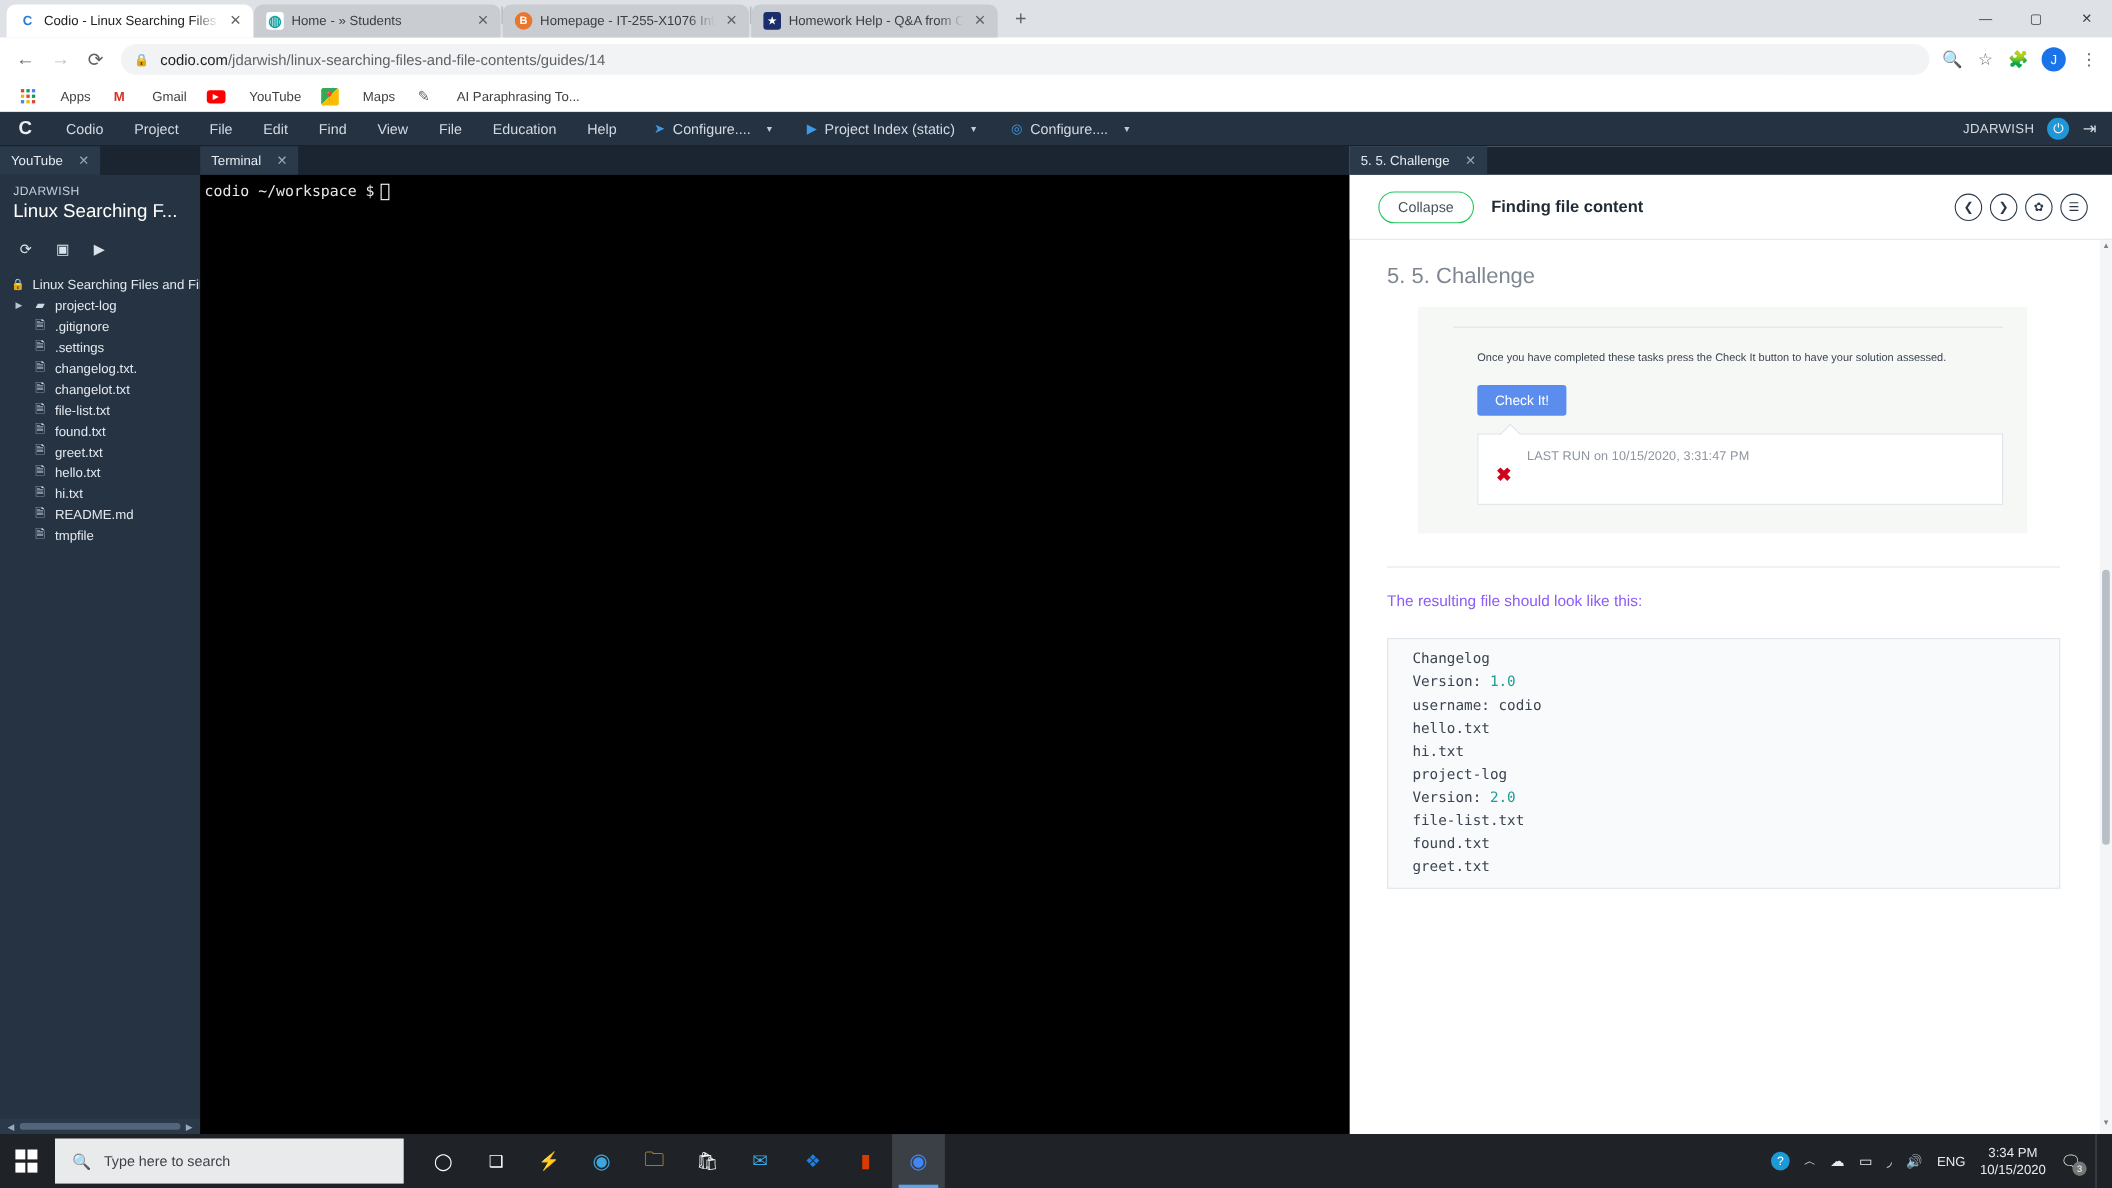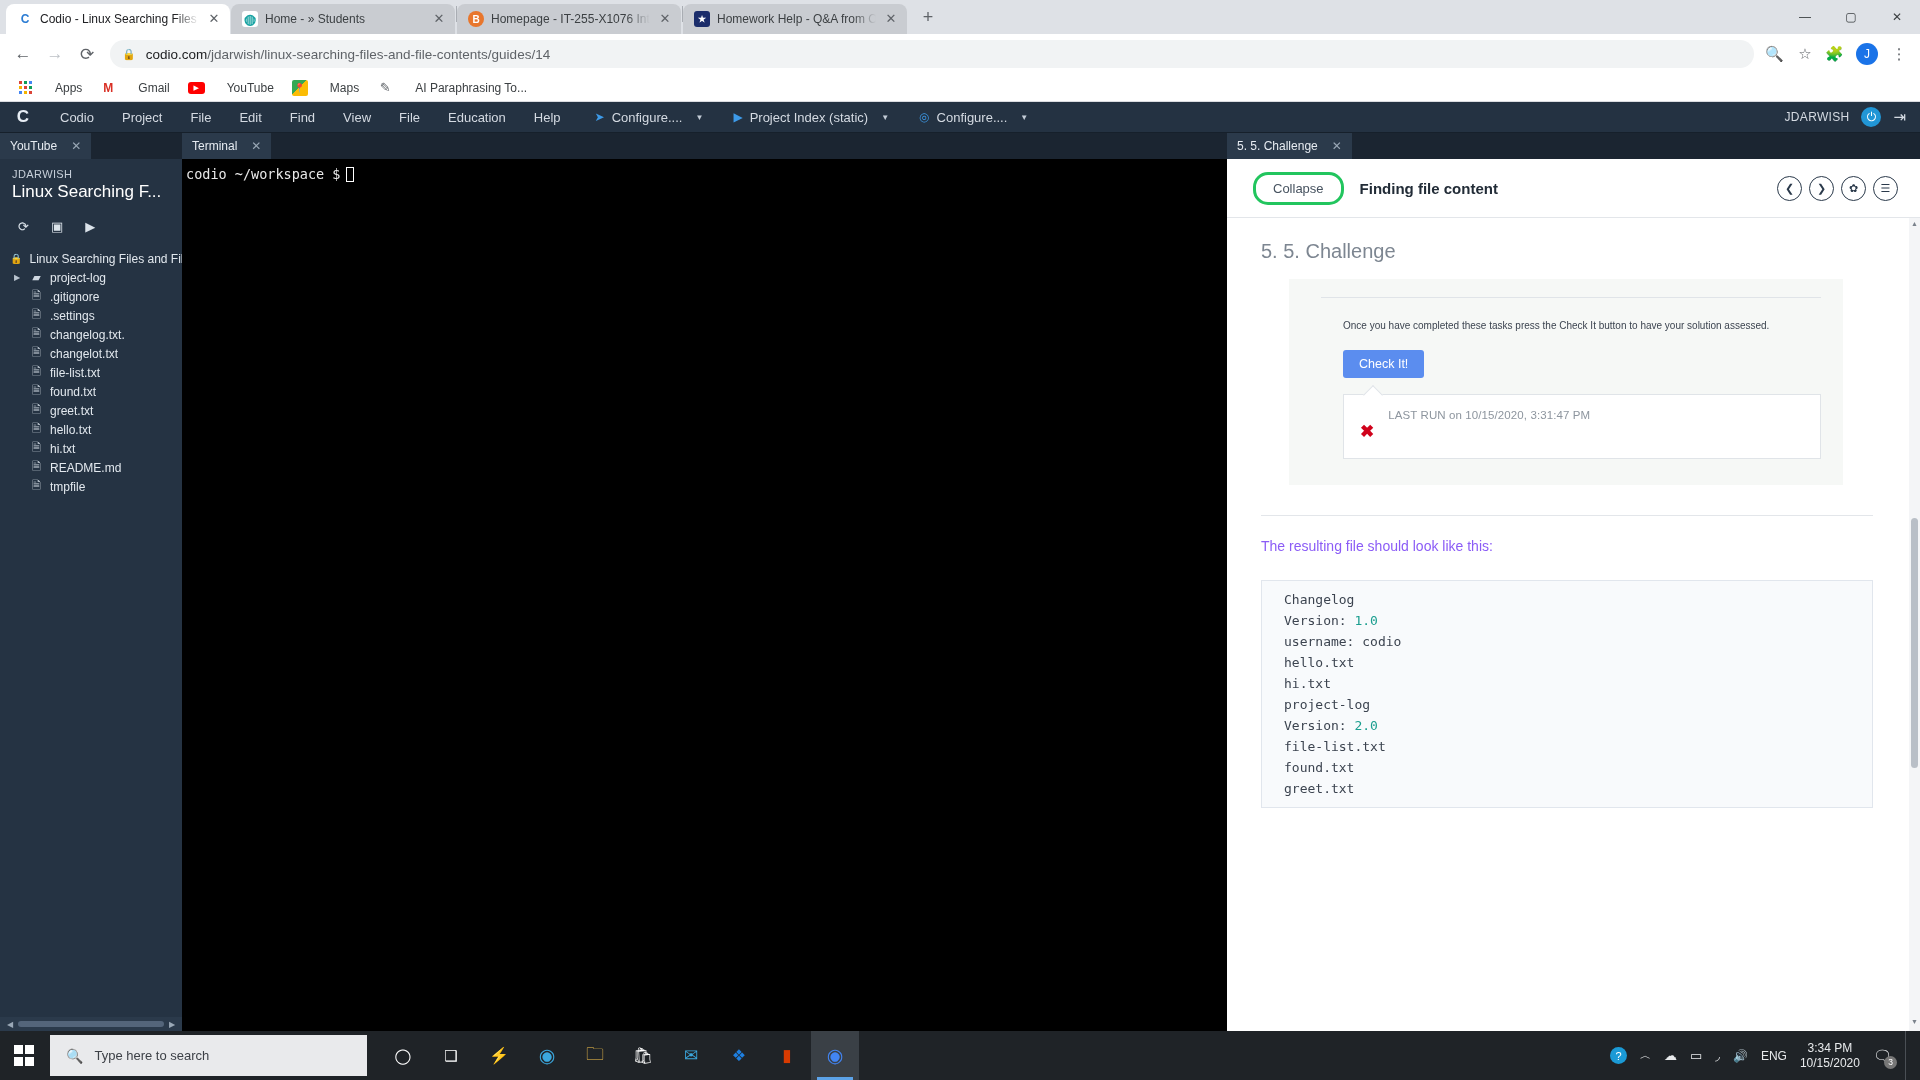--- a/index.html
+++ b/index.html
@@ -125,21 +125,21 @@
   .term-line { display: flex; align-items: center; }
   .term-cursor { display: inline-block; width: 8px; height: 15px;
     border: 1px solid #fff; margin-left: 6px; }
 
   
   .guide { width: 693px; flex: none; background: #fff; display: flex;
     flex-direction: column; min-height: 0; }
   .guide .panel-tabs { background: #1b2531; }
   .guide-head { height: 58px; display: flex; align-items: center;
     padding: 0 22px 0 26px; gap: 16px; background: #fff; flex: none; }
-  .collapse-btn { border: 3px solid #22c55e; border-radius: 15px;
+  .collapse-btn { border: 1px solid #22c55e; border-radius: 15px;
     padding: 6px 17px; font-size: 13px; color: #4a5man; color: #46525f; }
   .guide-title { font-size: 15px; font-weight: bold; color: #222c37; }
   .guide-head-icons { margin-left: auto; display: flex; gap: 7px; }
   .circ-btn { width: 25px; height: 25px; border-radius: 50%;
     border: 1.6px solid #2b3a4b; display: flex; align-items: center;
     justify-content: center; font-size: 11px; color: #2b3a4b; }
   .guide-scrollwrap { flex: 1; display: flex; min-height: 0; }
   .guide-content { flex: 1; overflow: hidden; padding: 22px 36px 0 34px;
     border-top: 1px solid #e3e6ea; position: relative; }
   .guide-sb { width: 11px; background: #f4f5f7; position: relative;

